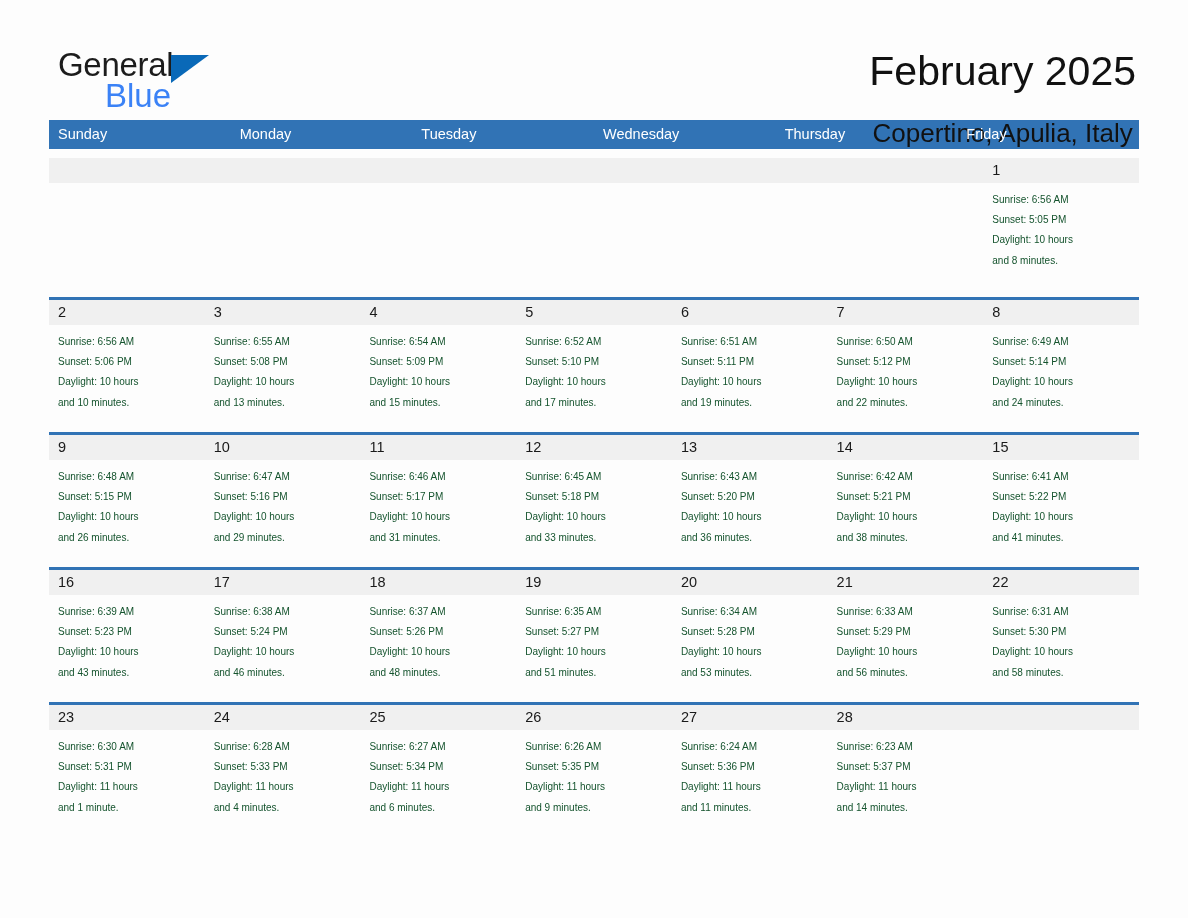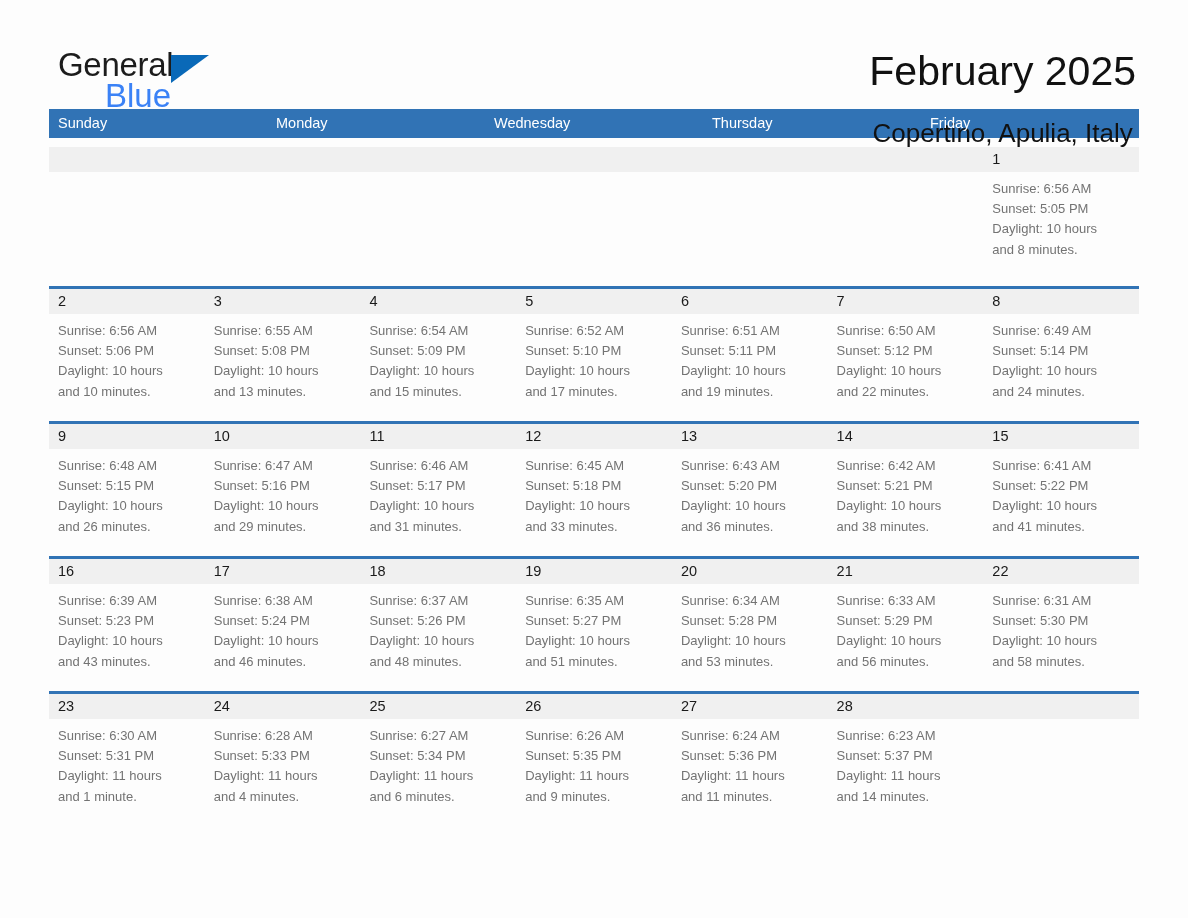--- a/index.html
+++ b/index.html
@@ -79,21 +79,21 @@
   .cal-location {
     font-size: 26px;
     line-height: 30px;
     font-weight: 400;
     color: #111;
     margin-top: 23px;
   }
 
   
   .calendar {
-    margin-top: 1px;
+    margin-top: 12px;
     width: 1090px;
   }
   .weekday-row {
     display: flex;
     background: #3173b5;
     height: 29px;
   }
   .weekday {
     flex: 1 1 0;
     color: #ffffff;
@@ -131,23 +131,23 @@
   }
   .daynum {
     font-size: 14.5px;
     line-height: 25px;
     padding-left: 9px;
     color: #1a1a1a;
   }
   .daycell.empty .daynum-band { background: #f0f0f0; }
   .lines {
     padding: 7px 9px 0 9px;
-    font-size: 13px;
+    font-size: 10px;
     line-height: 20.2px;
-    color: #737373;
+    color: #14532d;
   }
   .lines div { white-space: nowrap; }
 </style>
 </head>
 <body>
 
 <div class="page">
 
   <div class="header">
 
@@ -161,20 +161,21 @@
       <div class="cal-location">Copertino, Apulia, Italy</div>
     </div>
 
   </div>
 
   <div class="calendar">
 
     <div class="weekday-row">
       <div class="weekday">Sunday</div>
       <div class="weekday">Monday</div>
+      <div class="weekday">Tuesday</div>
       <div class="weekday">Wednesday</div>
       <div class="weekday">Thursday</div>
       <div class="weekday">Friday</div>
     </div>
 
     <div class="week first">
       <div class="daycell empty">
         <div class="daynum-band">
             <div class="daynum"></div>
           </div>

